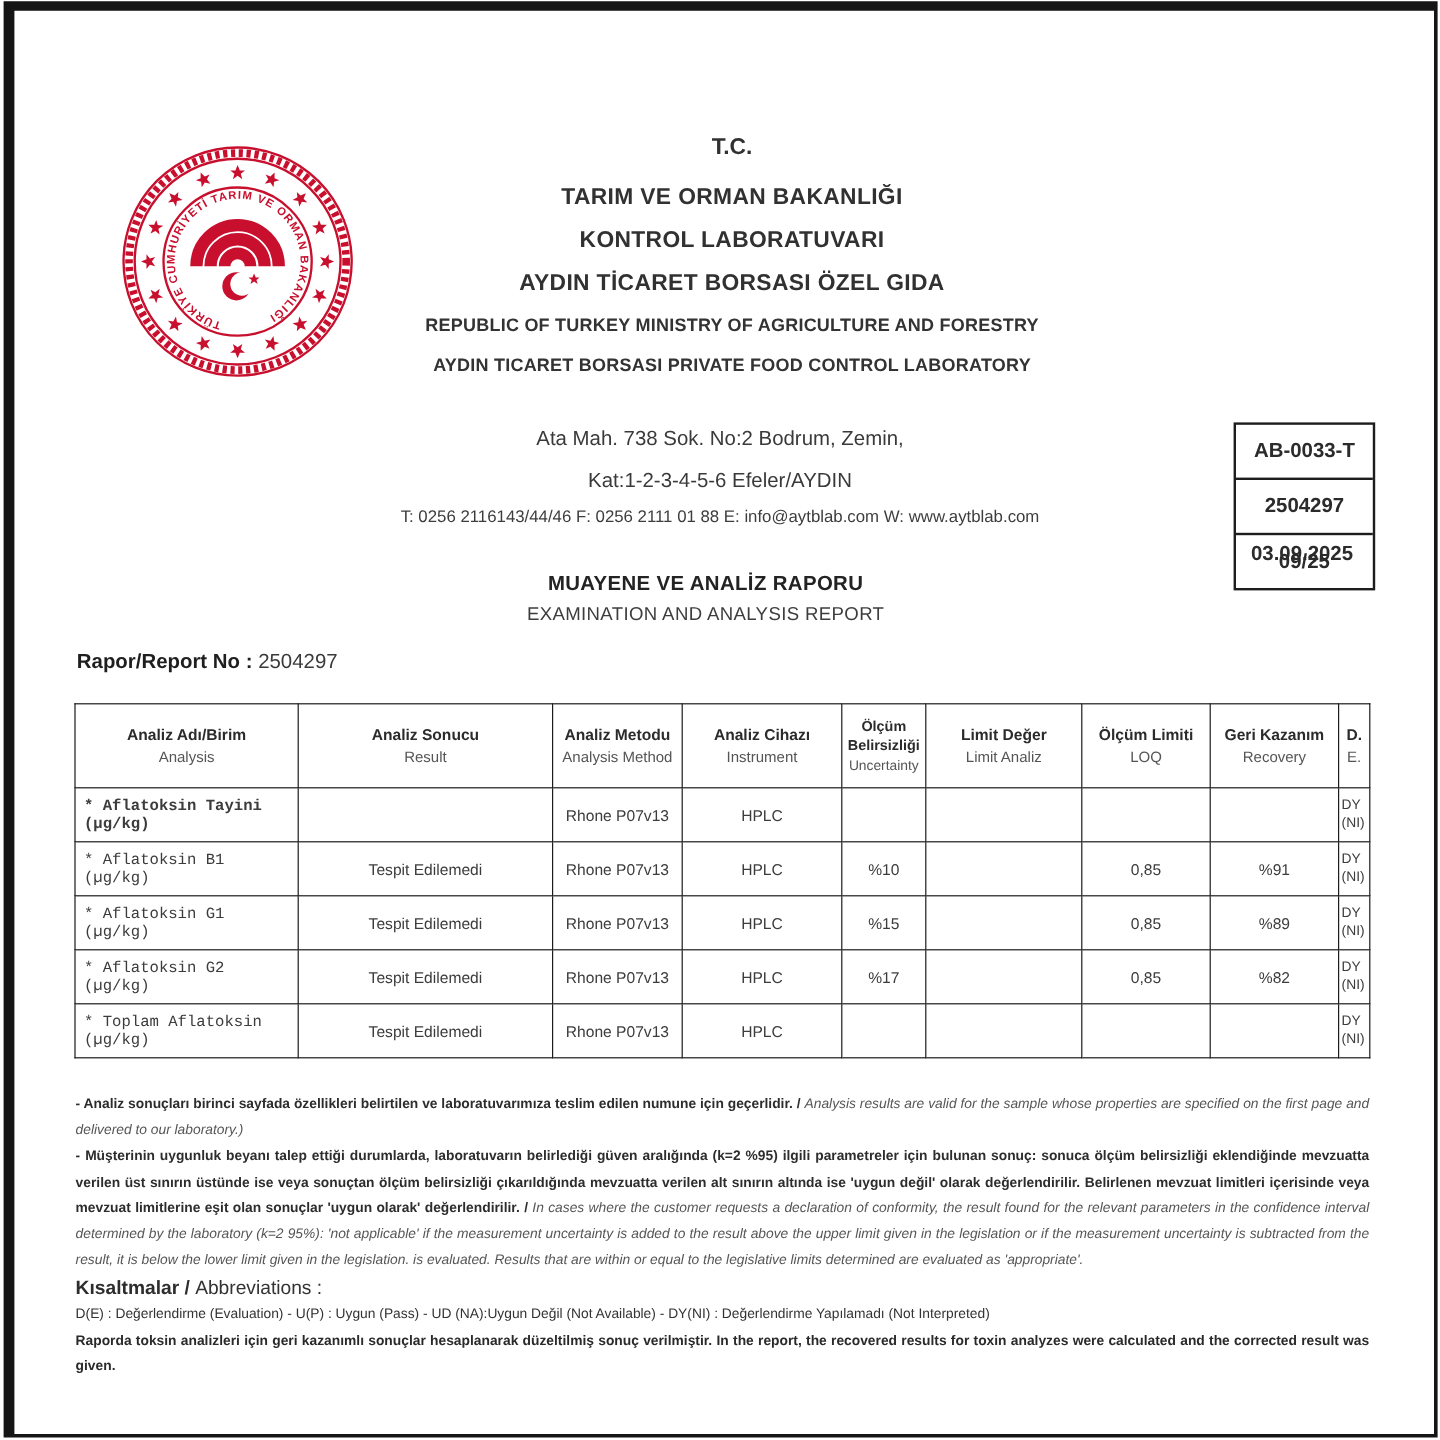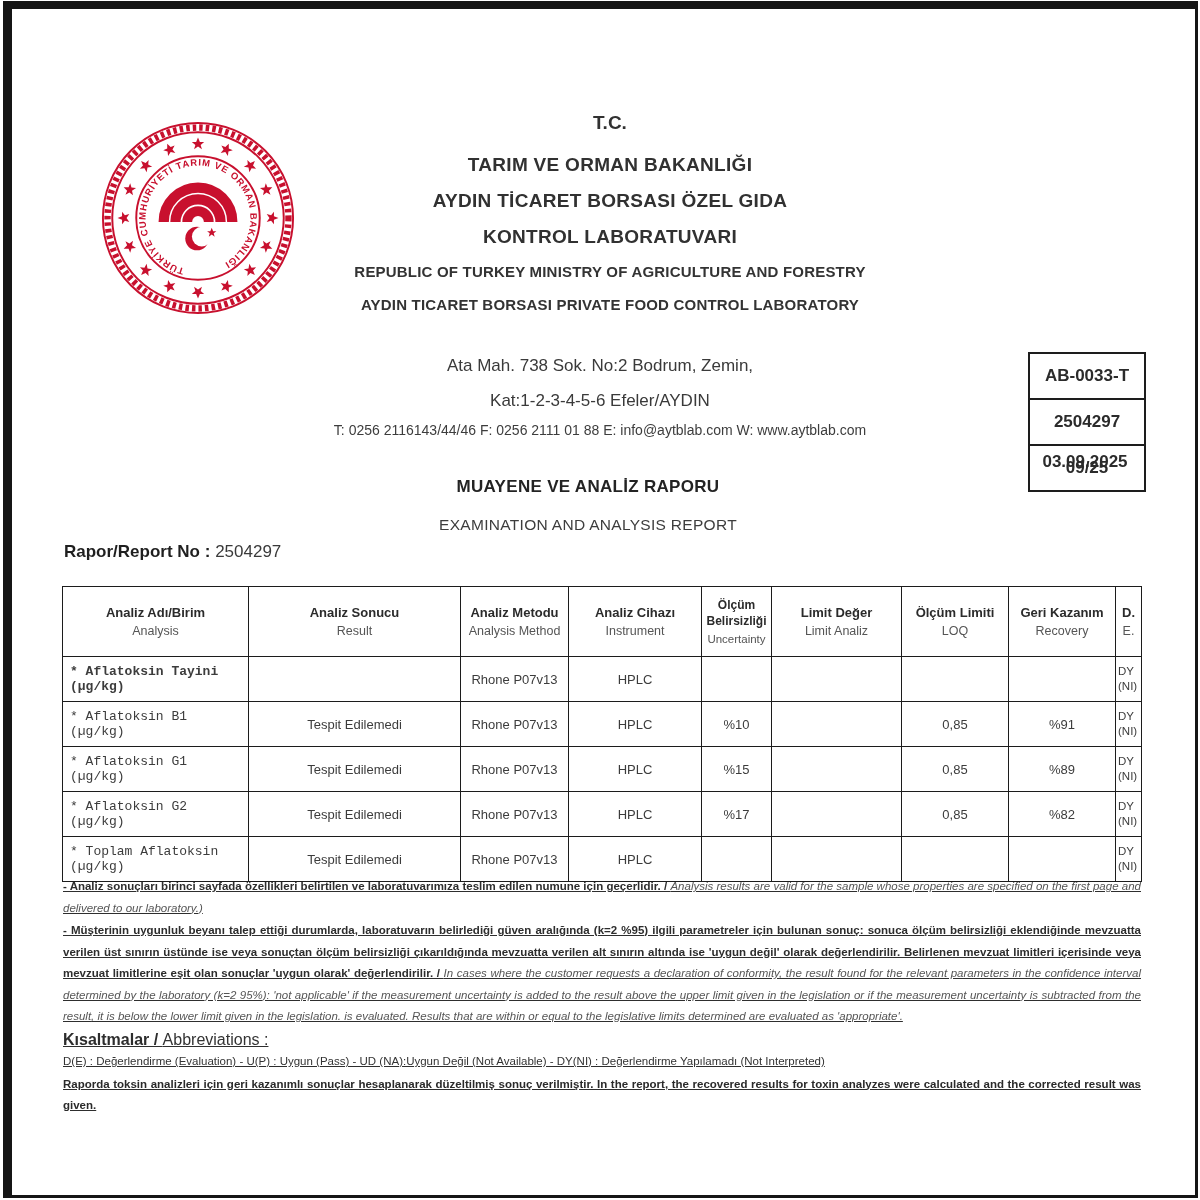--- a/index.html
+++ b/index.html
@@ -21,21 +21,21 @@
 
   
   .refboxes{left:1028px;top:308px;width:114px;border:2px solid #1d1d1d;margin-top:44px;}
   .refcell{height:44px;display:flex;align-items:center;justify-content:center;font-weight:bold;font-size:17px;color:#2b2b2b;border-bottom:2px solid #1d1d1d;}
   .refcell:last-child{border-bottom:none;}
   .refdate{left:1024px;top:452px;width:122px;text-align:center;font-weight:bold;font-size:17px;color:#2b2b2b;}
 
   
   .rtitle{left:288px;top:477px;width:600px;text-align:center;}
   .rt-tr{font-size:17px;font-weight:bold;color:#232323;letter-spacing:.3px;}
-  .rt-en{font-size:15.5px;color:#3d3d3d;margin-top:19px;letter-spacing:.3px;}
+  .rt-en{font-size:15.5px;color:#3d3d3d;margin-top:7px;letter-spacing:.3px;}
 
   
   .repno{left:64px;top:542px;font-size:17px;}
   .repno b{color:#1f1f1f;}
   .repno span{color:#3a3a3a;}
 
   
   .rpt{left:62px;top:586px;border-collapse:collapse;table-layout:fixed;width:1079px;}
   .rpt th,.rpt td{border:1.6px solid #1c1c1c;padding:1px 3px;overflow:hidden;}
   .rpt thead tr{height:70px;}
@@ -44,21 +44,21 @@
   .th-en{font-size:12.5px;font-weight:normal;color:#555;line-height:16px;margin-top:2px;}
   .rpt th{text-align:center;vertical-align:middle;}
   .rpt th:nth-child(5) .th-tr{font-size:12px;}
   .rpt th:nth-child(5) .th-en{font-size:11.5px;}
   .rpt td{font-size:13px;color:#3c3c3c;text-align:center;vertical-align:middle;}
   .c-name{text-align:left !important;padding-left:7px !important;font-family:Liberation Mono, monospace;}
   .bold-name{font-weight:bold;color:#2a2a2a;}
   .c-de{font-size:11.5px !important;line-height:15px;text-align:left !important;padding-left:2px !important;color:#444;}
 
   
-  .notes{left:63px;top:876px;width:1078px;font-size:11.5px;line-height:21.5px;text-align:justify;text-decoration:underline;}
+  .notes{left:63px;top:910px;width:1078px;font-size:11.5px;line-height:21.5px;text-align:justify;}
   .n-tr{font-weight:bold;color:#2d2d2d;}
   .n-en{font-style:italic;color:#555;}
   .n-plain{color:#333;}
   .n-abbrev-title{font-size:16px;margin-top:2px;}
   .n-bold{font-weight:bold;color:#2a2a2a;}
   .notes p{margin:0 0 1px 0;}
 </style>
 </head>
 <body>
 
@@ -106,22 +106,22 @@
       <circle cx="99" cy="121" r="12" fill="#c8102e"></circle>
       <circle cx="103.8" cy="119" r="10" fill="#ffffff"></circle>
       <use href="#star" transform="translate(114,115) scale(0.75)"></use>
     </g>
   </svg>
 </div>
 
 <div class="abs head">
   <div class="h-tc">T.C.</div>
   <div class="h-tr">TARIM VE ORMAN BAKANLIĞI</div>
+  <div class="h-tr">KONTROL LABORATUVARI</div>
   <div class="h-tr">AYDIN TİCARET BORSASI ÖZEL GIDA</div>
-  <div class="h-tr">KONTROL LABORATUVARI</div>
   <div class="h-en">REPUBLIC OF TURKEY MINISTRY OF AGRICULTURE AND FORESTRY</div>
   <div class="h-en">AYDIN TICARET BORSASI PRIVATE FOOD CONTROL LABORATORY</div>
 </div>
 
 <div class="abs addr">
   <div class="a-line">Ata Mah. 738 Sok. No:2 Bodrum, Zemin,</div>
   <div class="a-line">Kat:1-2-3-4-5-6 Efeler/AYDIN</div>
   <div class="a-contact">T: 0256 2116143/44/46 F: 0256 2111 01 88 E: info@aytblab.com W: www.aytblab.com</div>
 </div>
 

